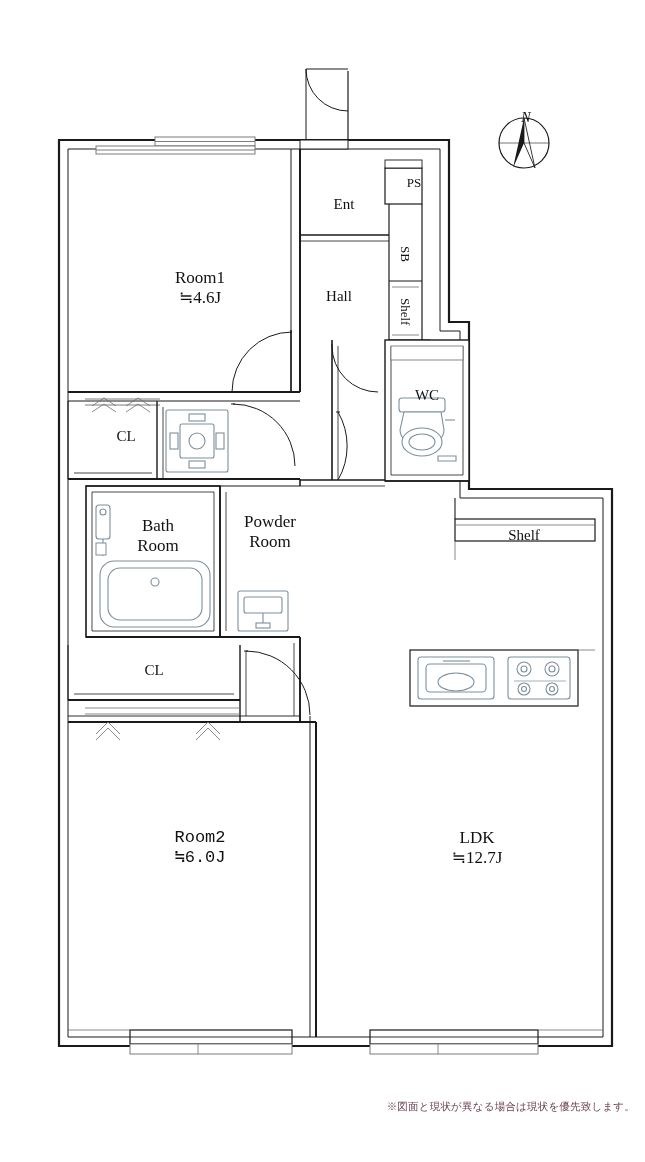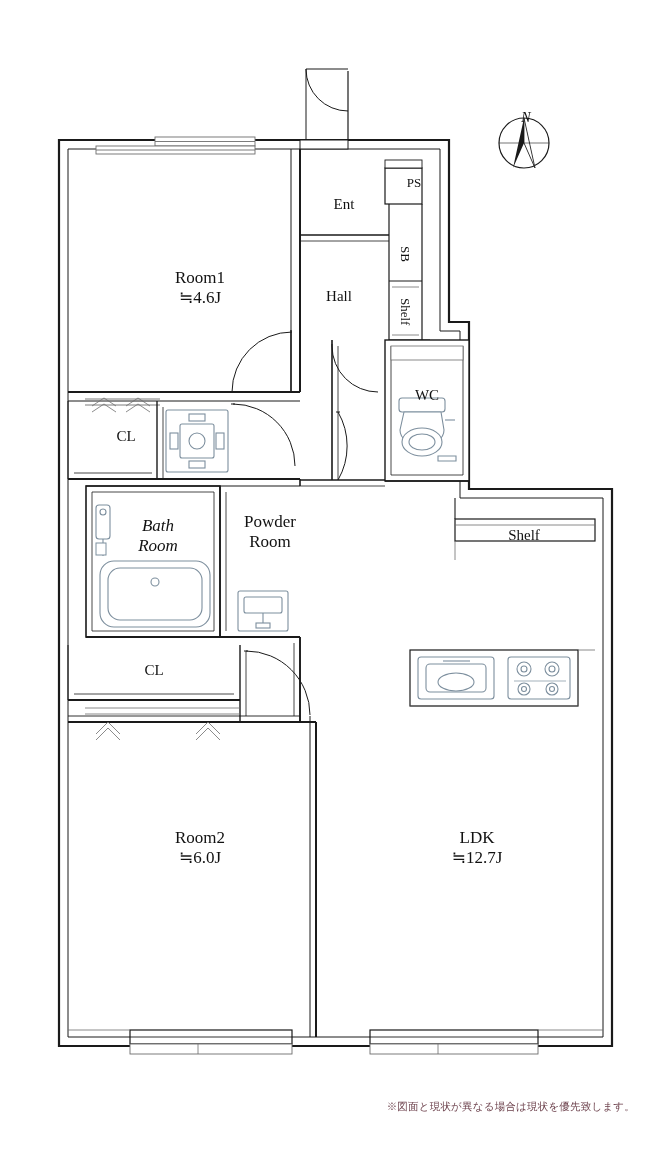--- a/index.html
+++ b/index.html
@@ -261,21 +261,21 @@
     <path d="M524 118 L535 168 L524 143 Z" fill="#ffffff" stroke="#1a1a1a" stroke-width="0.8"></path>
     <line x1="499" y1="143" x2="549" y2="143" stroke="#1a1a1a" stroke-width="0.6"></line>
   </g>
 </svg>
 
 <div class="lbl big" style="left:135px;top:268px;width:130px;">
   <span class="l1">Room1</span>
   <span class="l2">≒4.6J</span>
 </div>
 
-<div class="lbl big" style="left:130px;top:828px;width:140px;">
+<div class="lbl big" style="left:130px;top:828px;width:140px;font-family:Liberation Mono, monospace;">
   <span class="l1">Room2</span>
   <span class="l2">≒6.0J</span>
 </div>
 
 <div class="lbl big" style="left:407px;top:828px;width:140px;">
   <span class="l1">LDK</span>
   <span class="l2">≒12.7J</span>
 </div>
 
 <div class="lbl mid" style="left:318px;top:196px;width:52px;">
@@ -307,21 +307,21 @@
 </div>
 
 <div class="lbl mid" style="left:96px;top:428px;width:60px;">
   <span>CL</span>
 </div>
 
 <div class="lbl mid" style="left:124px;top:662px;width:60px;">
   <span>CL</span>
 </div>
 
-<div class="lbl big" style="left:112px;top:516px;width:92px;font-style:italic;">
+<div class="lbl big" style="left:112px;top:516px;width:92px;">
   <span class="l1">Bath</span>
   <span class="l2">Room</span>
 </div>
 
 <div class="lbl big" style="left:217px;top:512px;width:106px;">
   <span class="l1">Powder</span>
   <span class="l2">Room</span>
 </div>
 
 <div class="lbl" style="left:514px;top:110px;width:24px;font-size:14px;font-style:italic;">

